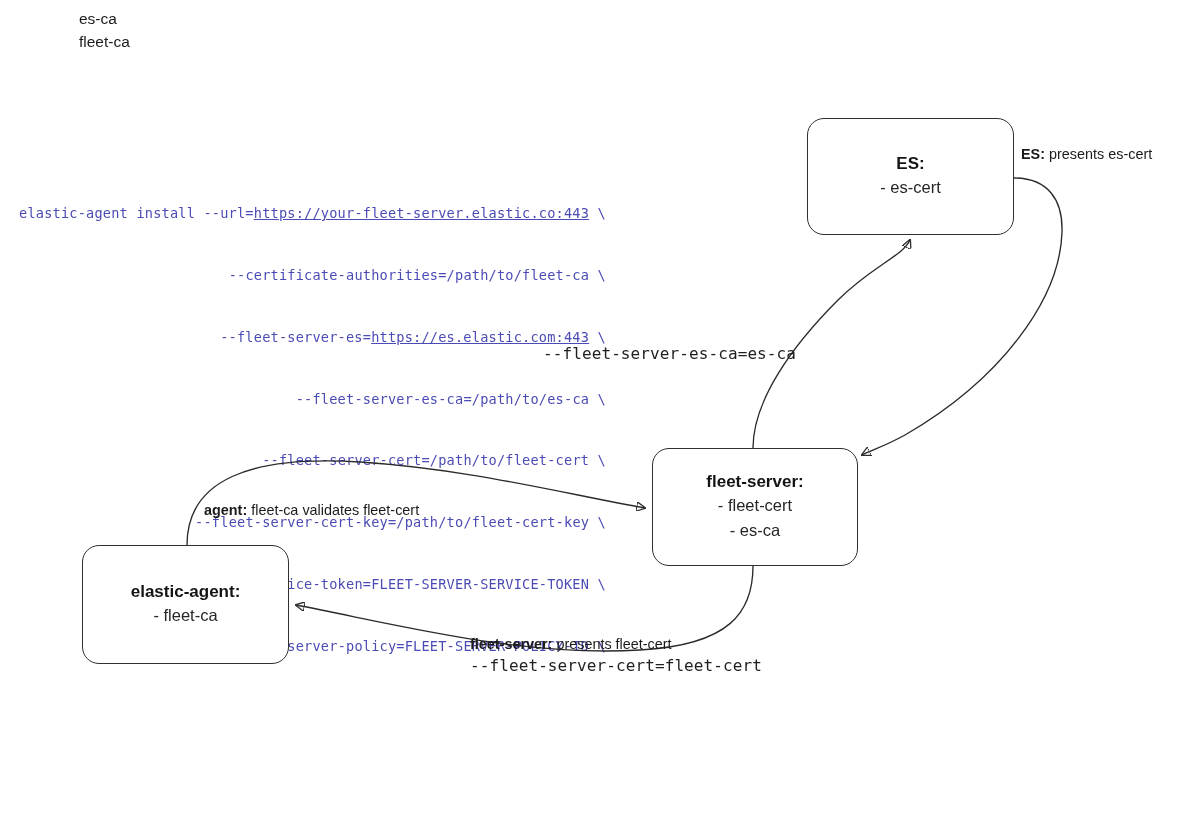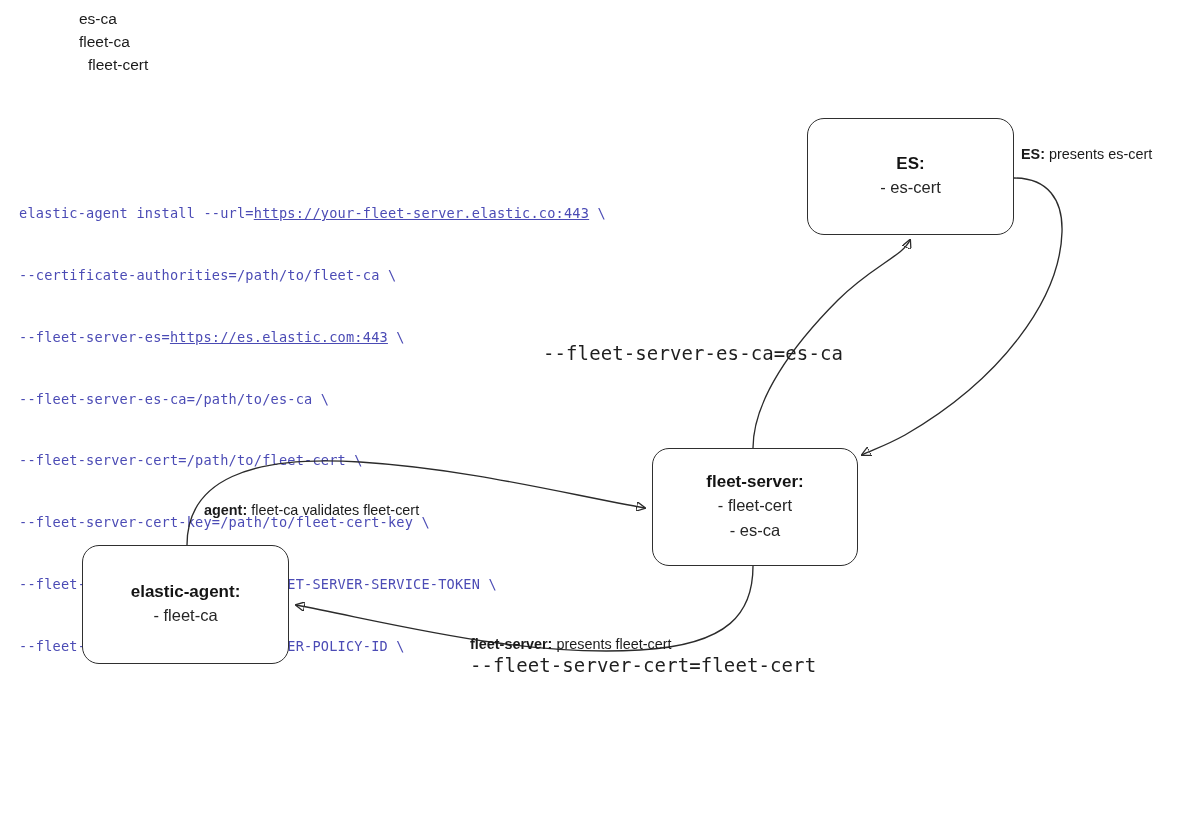--- a/index.html
+++ b/index.html
@@ -38,21 +38,21 @@
     position: absolute;
     left: 19px;
     top: 162px;
     font-family: "DejaVu Sans Mono", "Liberation Mono", monospace;
     font-size: 13.6px;
     line-height: 20.6px;
     color: #4b4bb5;
     white-space: pre;
     letter-spacing: .2px;
   }
-  #codeblock .code-line { white-space: pre; }
+  #codeblock .code-line { white-space: pre; text-align: right; }
   #codeblock .lnk {
     text-decoration: underline;
     color: #4b4bb5;
   }
 
   
   .node {
     position: absolute;
     box-sizing: border-box;
     border: 1.6px solid #2f2f2f;
@@ -86,21 +86,21 @@
     z-index: 4;
     font-size: 14.4px;
     line-height: 21px;
     color: #1b1b1b;
     white-space: nowrap;
     background: transparent;
   }
   .edge-label b { font-weight: bold; }
   .edge-label .mono {
     font-family: "DejaVu Sans Mono", "Liberation Mono", monospace;
-    font-size: 19px;
+    font-size: 16px;
     letter-spacing: .1px;
     color: #1f1f1f;
     text-align: center;
   }
 
   #lbl-es-presents   { left: 1021px; top: 144px; }
   #lbl-fs-validates  { left:  543px; top: 343px; }
   #lbl-agent-valid   { left:  204px; top: 500px; }
   #lbl-fs-presents   { left:  470px; top: 610px; margin-top: 24px; }
 
@@ -114,21 +114,20 @@
     pointer-events: none;
   }
   #edges path { fill: none; stroke: #2b2b2b; stroke-width: 1.35px; }
 </style>
 </head>
 <body>
 
 <div id="legend">
   <div class="legend-line">es-ca</div>
   <div class="legend-line">fleet-ca</div>
-  <div class="legend-line indent">fleet-cert</div>
 </div>
 
 <div id="codeblock">
   <div class="code-line"><span>elastic-agent install --url=</span><span class="lnk">https://your-fleet-server.elastic.co:443</span><span> \</span></div>
   <div class="code-line">--certificate-authorities=/path/to/fleet-ca \</div>
   <div class="code-line"><span>--fleet-server-es=</span><span class="lnk">https://es.elastic.com:443</span><span> \</span></div>
   <div class="code-line">--fleet-server-es-ca=/path/to/es-ca \</div>
   <div class="code-line">--fleet-server-cert=/path/to/fleet-cert \</div>
   <div class="code-line">--fleet-server-cert-key=/path/to/fleet-cert-key \</div>
   <div class="code-line">--fleet-server-service-token=FLEET-SERVER-SERVICE-TOKEN \</div>

